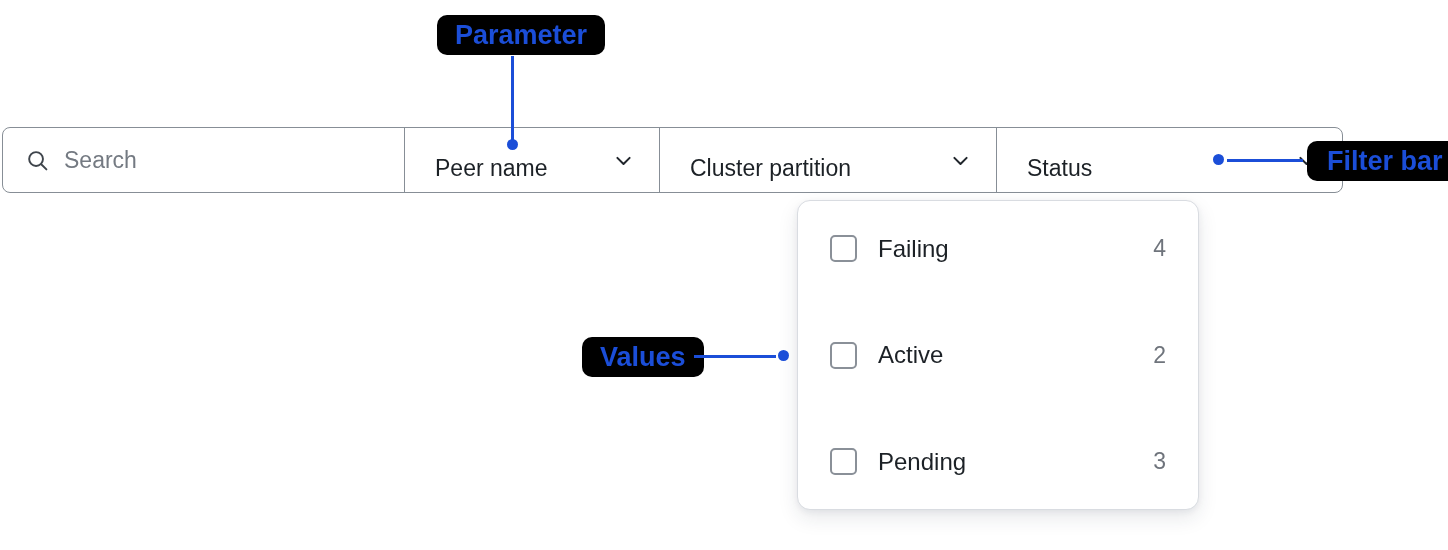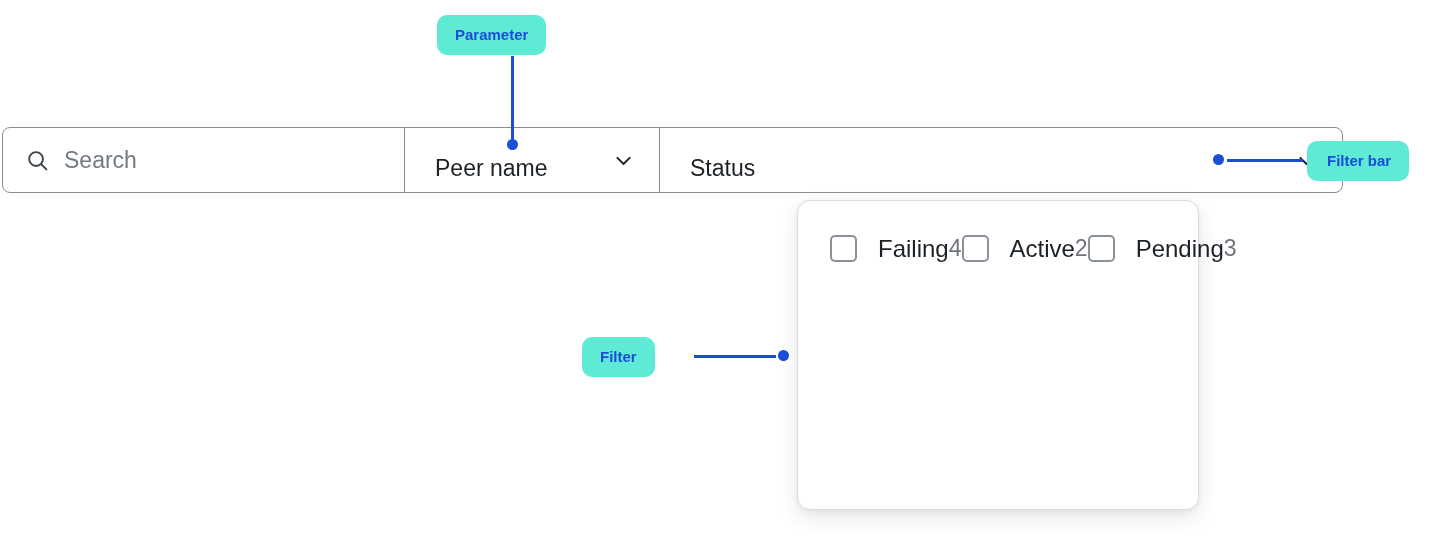--- a/index.html
+++ b/index.html
@@ -62,21 +62,21 @@
   .values-panel {
     position: absolute;
     left: 797px; top: 200px;
     width: 402px; height: 310px;
     background: #ffffff;
     border: 1px solid #d9dce1;
     border-radius: 13px;
     box-shadow: 0 8px 20px rgba(25, 35, 60, 0.10), 0 2px 6px rgba(25, 35, 60, 0.06);
     padding: 12px 32px;
     display: flex;
-    flex-direction: row;
+    flex-direction: column;
     justify-content: space-between;
   }
   .vp-row {
     display: flex;
     align-items: center;
     height: 71px;
     cursor: pointer;
   }
   .vp-checkbox {
     width: 27px; height: 27px;
@@ -92,23 +92,23 @@
     flex: 1 1 auto;
   }
   .vp-count {
     font-size: 23px;
     color: #6f747c;
   }
 
   
   .callout {
     position: absolute;
-    background: #5eead4;
+    background: #000000;
     color: #1b4ed8;
-    font-size: 15px;
+    font-size: 27px;
     font-weight: bold;
     border-radius: 10px;
     padding: 7px 18px;
     line-height: 26px;
     white-space: nowrap;
   }
   .callout-parameter { left: 437px; top: 15px; }
   .callout-filterbar { left: 1307px; top: 141px; padding-left: 20px; }
   .callout-values { left: 582px; top: 337px; }
 
@@ -140,20 +140,26 @@
     <input type="text" placeholder="Search" style="">
   </div>
 
   <div class="fb-dropdown fb-dd-peer">
     <span class="dd-label">Peer name</span>
     <svg class="chevron" width="21" height="21" viewBox="0 0 24 24" fill="none">
       <polyline points="5,9 12,16 19,9" stroke="#21262c" stroke-width="2.3" stroke-linecap="round" stroke-linejoin="round"></polyline>
     </svg>
   </div>
 
+  <div class="fb-dropdown fb-dd-cluster">
+    <span class="dd-label">Cluster partition</span>
+    <svg class="chevron" width="21" height="21" viewBox="0 0 24 24" fill="none">
+      <polyline points="5,9 12,16 19,9" stroke="#21262c" stroke-width="2.3" stroke-linecap="round" stroke-linejoin="round"></polyline>
+    </svg>
+  </div>
 
   <div class="fb-dropdown fb-dd-status">
     <span class="dd-label">Status</span>
     <svg class="chevron" width="21" height="21" viewBox="0 0 24 24" fill="none">
       <polyline points="5,9 12,16 19,9" stroke="#21262c" stroke-width="2.3" stroke-linecap="round" stroke-linejoin="round"></polyline>
     </svg>
   </div>
 
 </div>
 
@@ -181,15 +187,15 @@
 </div>
 
 <div class="callout callout-parameter">Parameter</div>
 <div class="conn-line conn-line-parameter"></div>
 <div class="conn-dot conn-dot-parameter"></div>
 
 <div class="callout callout-filterbar">Filter bar</div>
 <div class="conn-line conn-line-filterbar"></div>
 <div class="conn-dot conn-dot-filterbar"></div>
 
-<div class="callout callout-values">Filter</div>
+<div class="callout callout-values">Values</div>
 <div class="conn-line conn-line-values"></div>
 <div class="conn-dot conn-dot-values"></div>
 
 </body></html>

